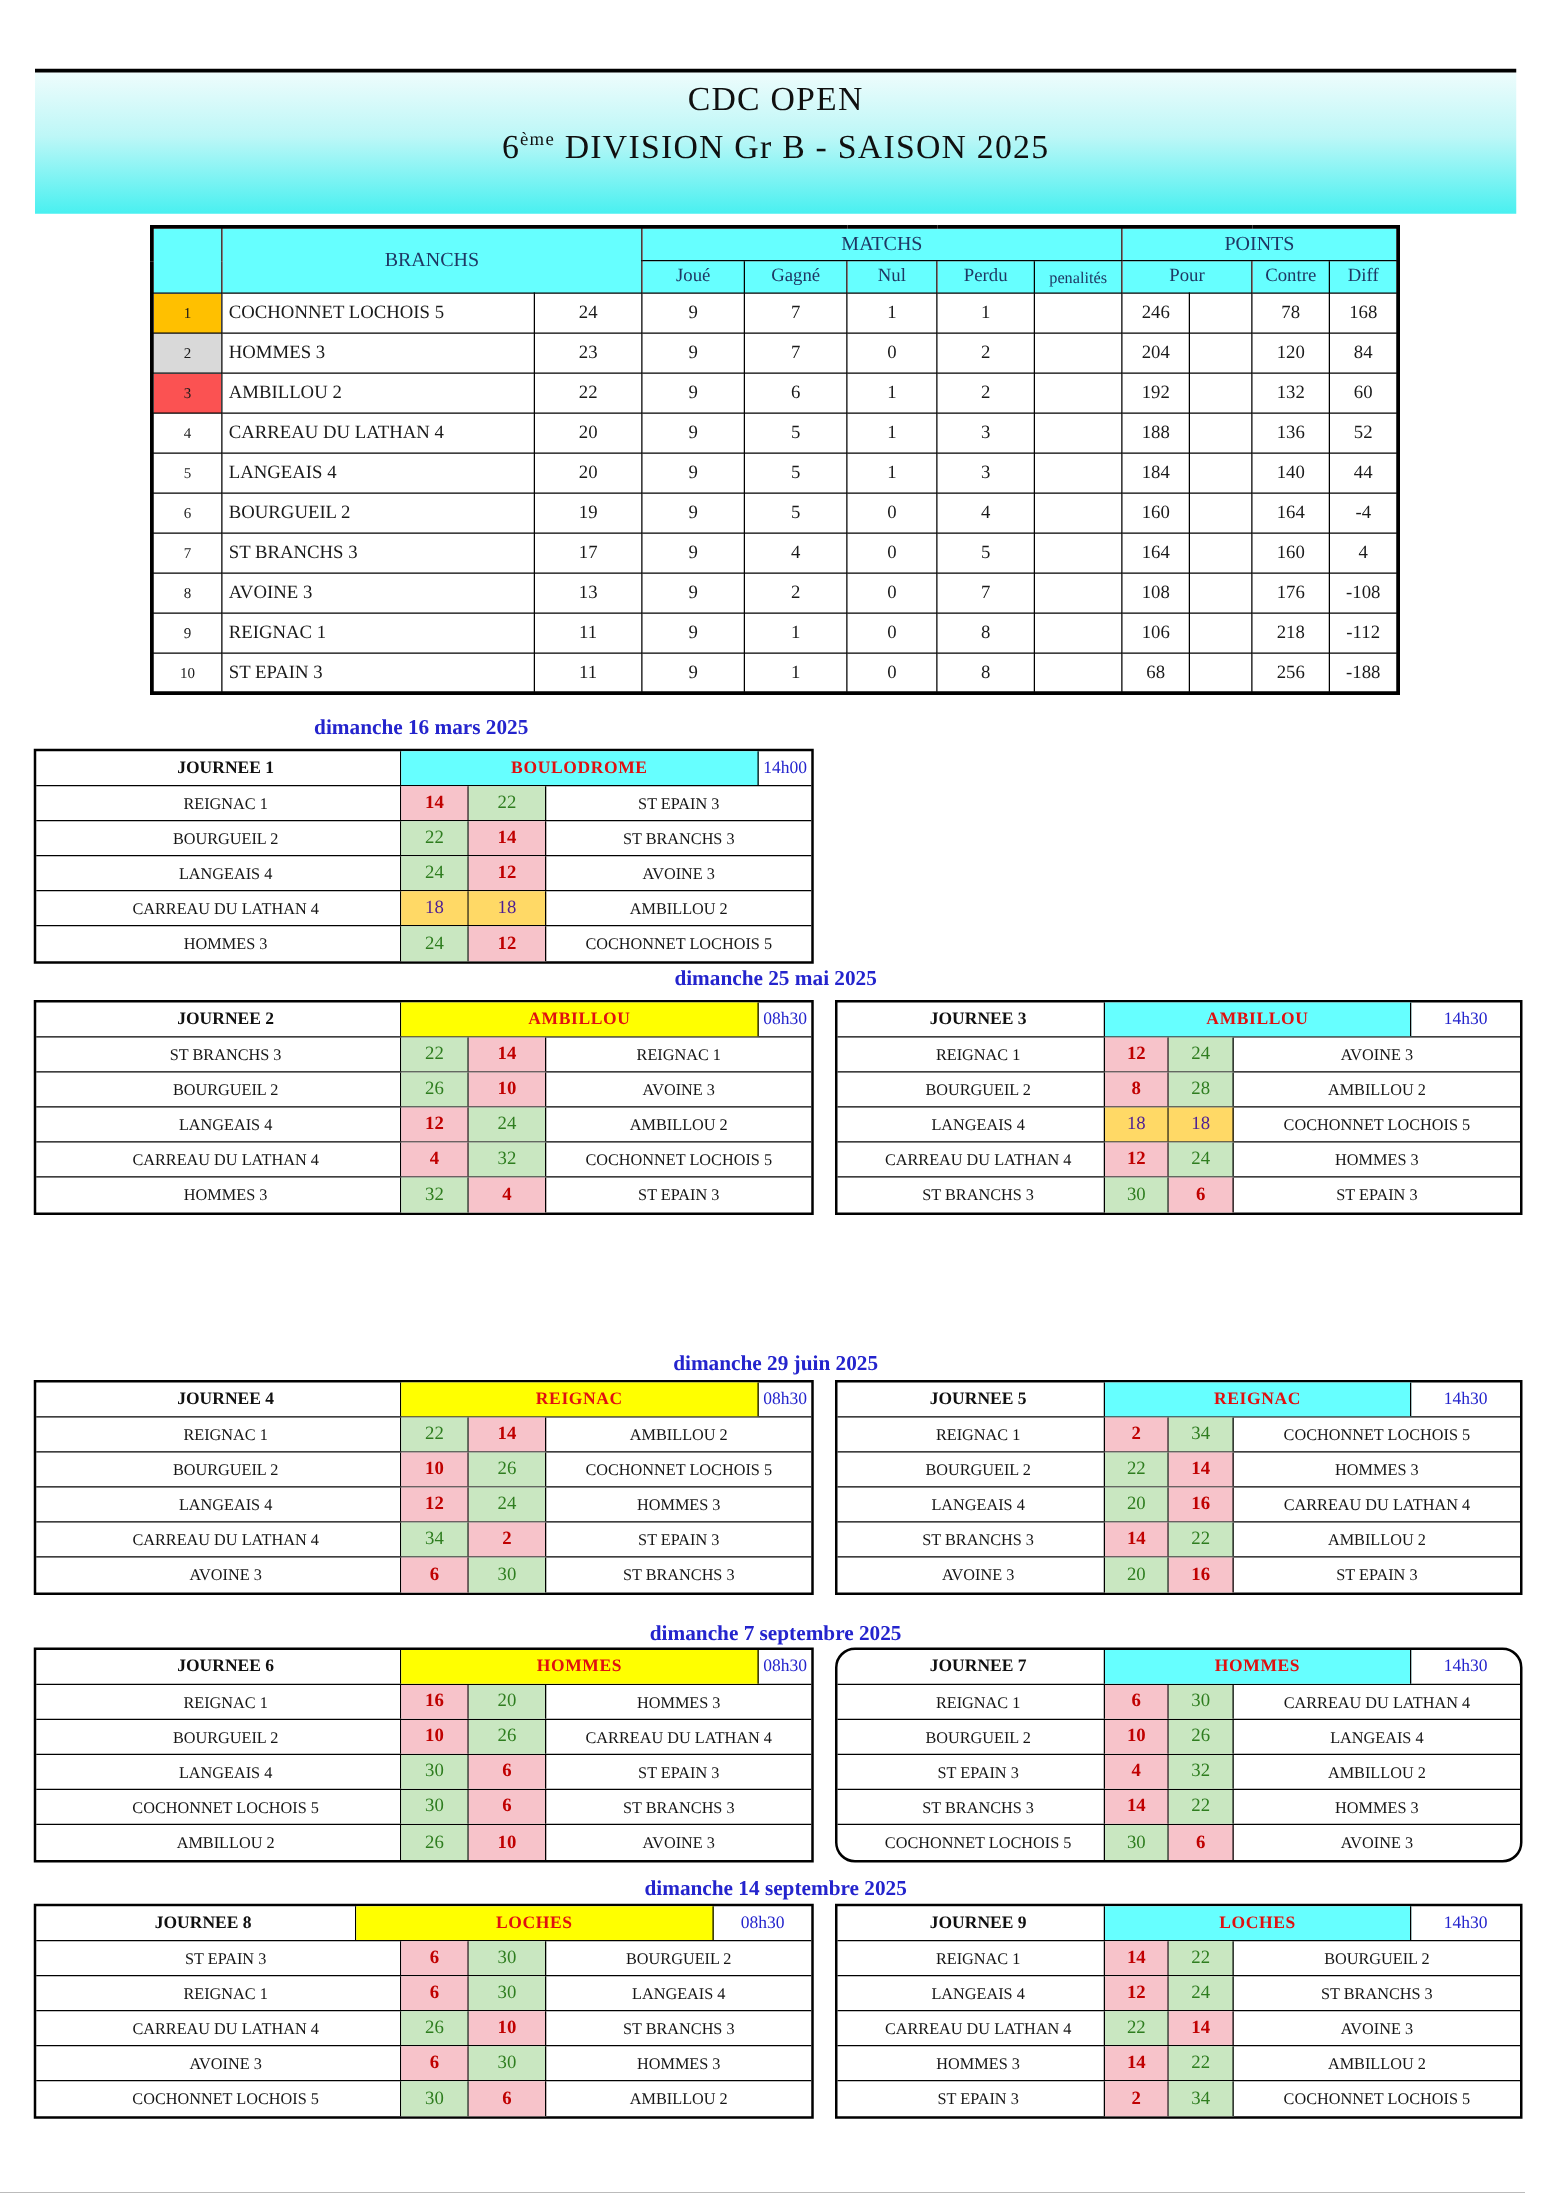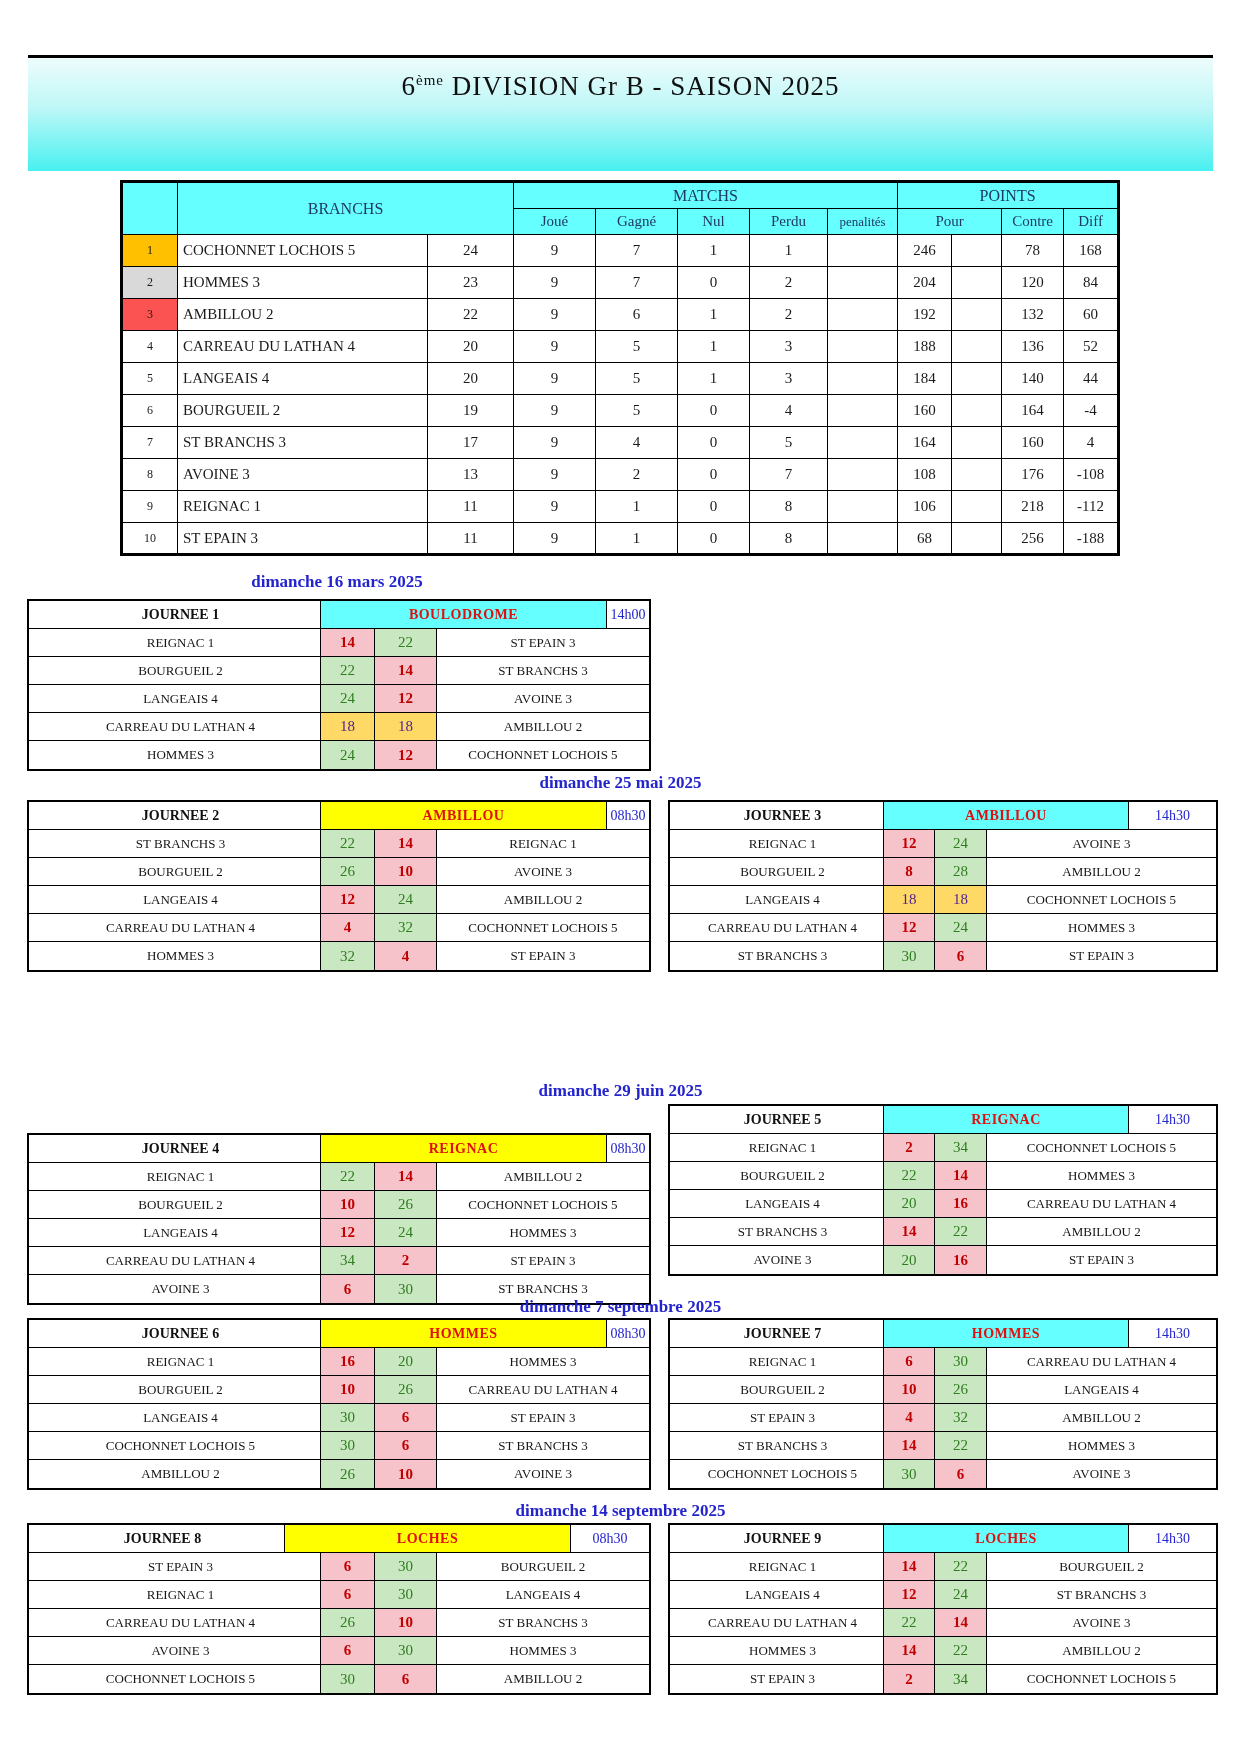--- a/index.html
+++ b/index.html
@@ -66,20 +66,21 @@
 </style>
 </head>
 <body>
 
 <div class="page">
 
   <div class="band">
 
 
     <div class="titles">
+      <div class="t1">CDC OPEN</div>
       <div class="t2"><span>6</span><sup>ème</sup><span> DIVISION Gr B - SAISON 2025</span></div>
     </div>
 
   </div>
 
   <table class="stand">
     <colgroup>
       <col style="width:56px">
         <col style="width:250px">
         <col style="width:86px">
@@ -363,21 +364,21 @@
           <div class="jt-cell jm-team last">HOMMES 3</div>
         </div>
         <div class="jt-row">
           <div class="jt-cell jm-team" style="width: 202px;">ST BRANCHS 3</div>
           <div class="jt-cell jm-score sc-win" style="width: 51px;">30</div>
           <div class="jt-cell jm-score sc-loss" style="width: 52px;">6</div>
           <div class="jt-cell jm-team last">ST EPAIN 3</div>
         </div>
       </div>
       <div class="date" style="top: 1080px; left: 27px; width: 1187px;">dimanche 29 juin 2025</div>
-      <div class="jt" style="left: 27px; top: 1104px; width: 620px; margin-top: 29px;">
+      <div class="jt" style="left: 27px; top: 1104px; width: 620px;">
         <div class="jt-row">
           <div class="jt-cell jh-label" style="width: 280px;">JOURNEE 4</div>
           <div class="jt-cell jh-venue" style="width: 286px; background: rgb(255, 255, 0);">REIGNAC</div>
           <div class="jt-cell jh-time last">08h30</div>
         </div>
         <div class="jt-row">
           <div class="jt-cell jm-team" style="width: 280px;">REIGNAC 1</div>
           <div class="jt-cell jm-score sc-win" style="width: 54px;">22</div>
           <div class="jt-cell jm-score sc-loss" style="width: 62px;">14</div>
           <div class="jt-cell jm-team last">AMBILLOU 2</div>
@@ -475,21 +476,21 @@
           <div class="jt-cell jm-score sc-loss" style="width: 62px;">6</div>
           <div class="jt-cell jm-team last">ST BRANCHS 3</div>
         </div>
         <div class="jt-row">
           <div class="jt-cell jm-team" style="width: 280px;">AMBILLOU 2</div>
           <div class="jt-cell jm-score sc-win" style="width: 54px;">26</div>
           <div class="jt-cell jm-score sc-loss" style="width: 62px;">10</div>
           <div class="jt-cell jm-team last">AVOINE 3</div>
         </div>
       </div>
-      <div class="jt" style="left: 668px; top: 1318px; width: 546px;">
+      <div class="jt" style="left: 668px; top: 1318px; width: 546px; border-radius: 16px;">
         <div class="jt-row">
           <div class="jt-cell jh-label" style="width: 202px;">JOURNEE 7</div>
           <div class="jt-cell jh-venue" style="width: 245px; background: rgb(102, 255, 255);">HOMMES</div>
           <div class="jt-cell jh-time last">14h30</div>
         </div>
         <div class="jt-row">
           <div class="jt-cell jm-team" style="width: 202px;">REIGNAC 1</div>
           <div class="jt-cell jm-score sc-loss" style="width: 51px;">6</div>
           <div class="jt-cell jm-score sc-win" style="width: 52px;">30</div>
           <div class="jt-cell jm-team last">CARREAU DU LATHAN 4</div>

